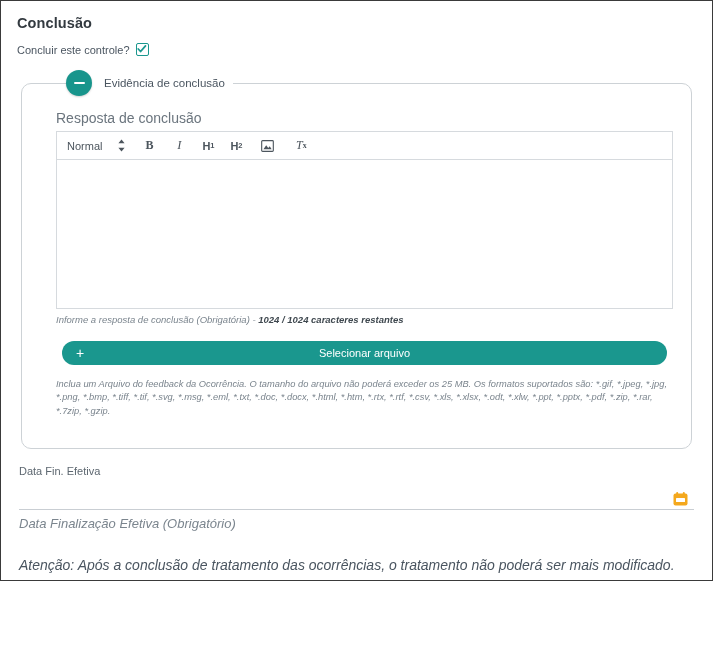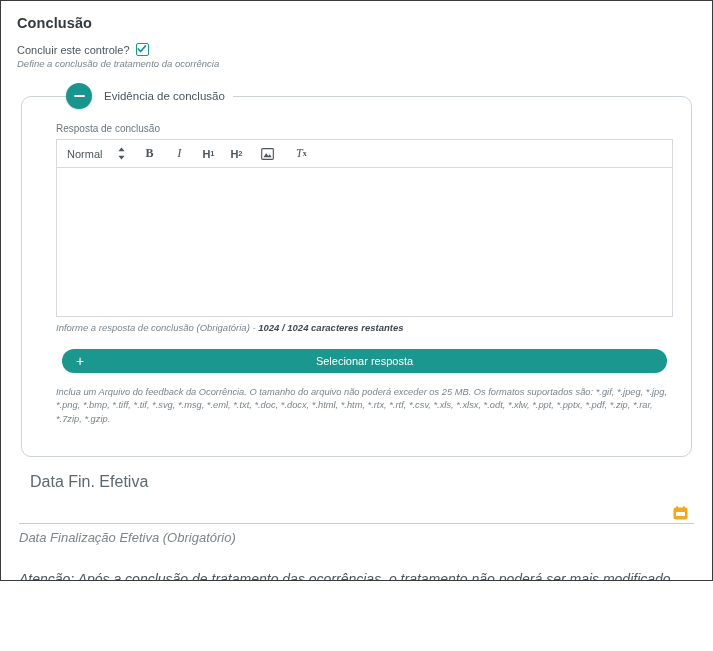--- a/index.html
+++ b/index.html
@@ -100,21 +100,21 @@
   }
   .legend-text {
     font-size: 11.5px;
     color: #4a5560;
     margin-left: 12px;
     white-space: nowrap;
   }
 
   
   .field-label {
-    font-size: 10px;
+    font-size: 14px;
     color: #6b757e;
     margin: 6px 0 5px 4px;
   }
   .editor-wrap {
     margin: 0 4px;
   }
   .editor-toolbar {
     border: 1px solid #d6dade;
     border-bottom: none;
     background: #ffffff;
@@ -218,23 +218,23 @@
     position: absolute;
     background: #ffffff;
     border-radius: 1px;
   }
   .plus-fab .h { width: 13px; height: 2px; }
   .plus-fab .v { width: 2px; height: 13px; }
   .anexos-body { height: 24px; }
 
   
   .date-label {
-    font-size: 16px;
+    font-size: 11px;
     color: #5d6770;
-    margin: 16px 0 0 15px;
+    margin: 16px 0 0 4px;
   }
   .date-row {
     position: relative;
     margin: 8px 4px 0 4px;
     height: 24px;
     border-bottom: 1px solid #c9ced3;
   }
   .cal-icon {
     position: absolute;
     right: 6px;
@@ -265,21 +265,20 @@
     <div class="page-title">Conclusão</div>
 
     <div class="check-row">
       <span class="check-label">Concluir este controle?</span>
       <span class="checkbox">
         <svg width="10" height="10" viewBox="0 0 12 12">
           <path d="M1.5 6 L4.3 9 L10.2 2.2" stroke="#1a978e" stroke-width="2.1" fill="none" stroke-linecap="round" stroke-linejoin="round"></path>
         </svg>
       </span>
     </div>
-    <div class="hint-italic">Define a conclusão de tratamento da ocorrência</div>
 
     <fieldset class="group">
       <legend>
         <span class="circle-btn">
             <span class="bar"></span>
           </span>
         <span class="legend-text">Evidência de conclusão</span>
       </legend>
 
       <div class="field-label">Resposta de conclusão</div>
@@ -316,21 +315,21 @@
         </div>
         <div class="editor-body"></div>
       </div>
 
       <div class="char-hint">
         <span>Informe a resposta de conclusão (Obrigatória) - </span><b>1024 / 1024 caracteres restantes</b>
       </div>
 
       <div class="file-btn">
         <span class="plus">+</span>
-        <span class="txt">Selecionar resposta</span>
+        <span class="txt">Selecionar arquivo</span>
       </div>
 
       <div class="formats-hint">Inclua um Arquivo do feedback da Ocorrência. O tamanho do arquivo não poderá exceder os 25 MB. Os formatos suportados são: *.gif, *.jpeg, *.jpg, *.png, *.bmp, *.tiff, *.tif, *.svg, *.msg, *.eml, *.txt, *.doc, *.docx, *.html, *.htm, *.rtx, *.rtf, *.csv, *.xls, *.xlsx, *.odt, *.xlw, *.ppt, *.pptx, *.pdf, *.zip, *.rar, *.7zip, *.gzip.</div>
     </fieldset>
 
 
     <div class="date-label">Data Fin. Efetiva</div>
     <div class="date-row">
       <span></span>
       <span class="cal-icon">

